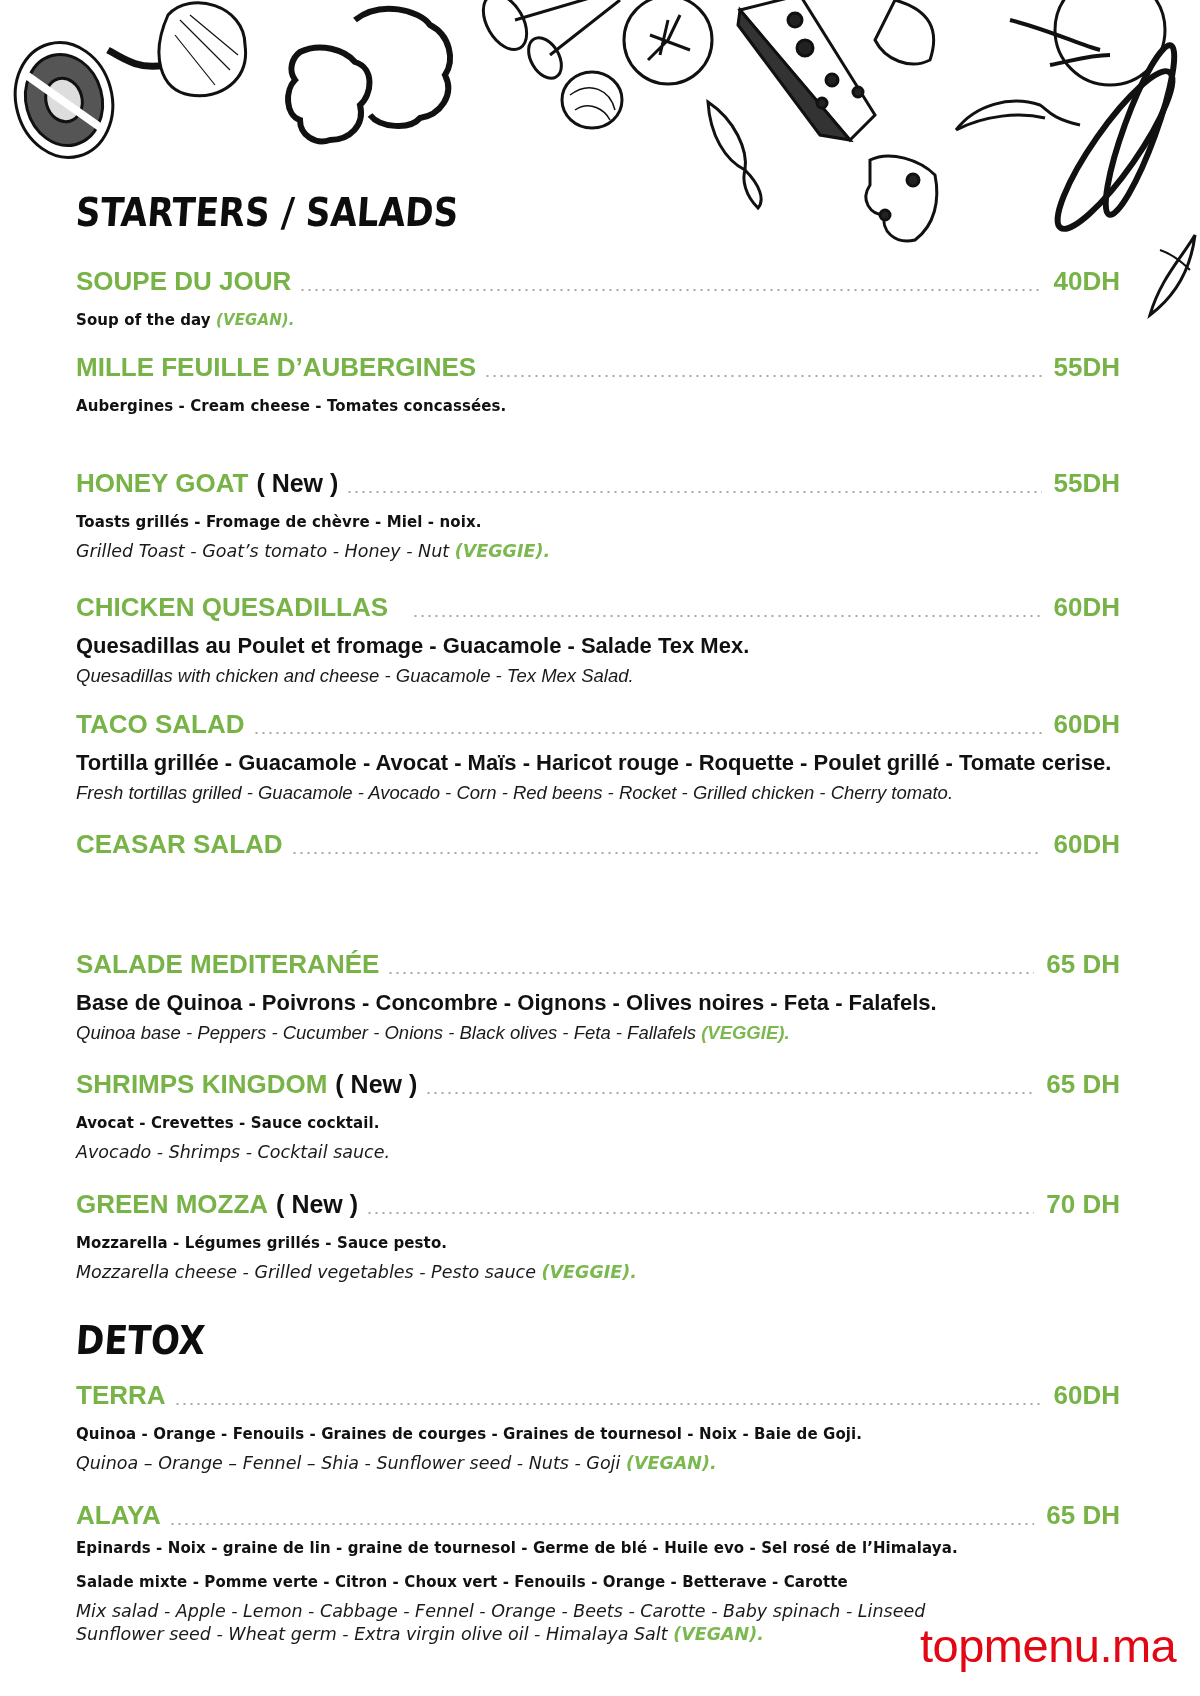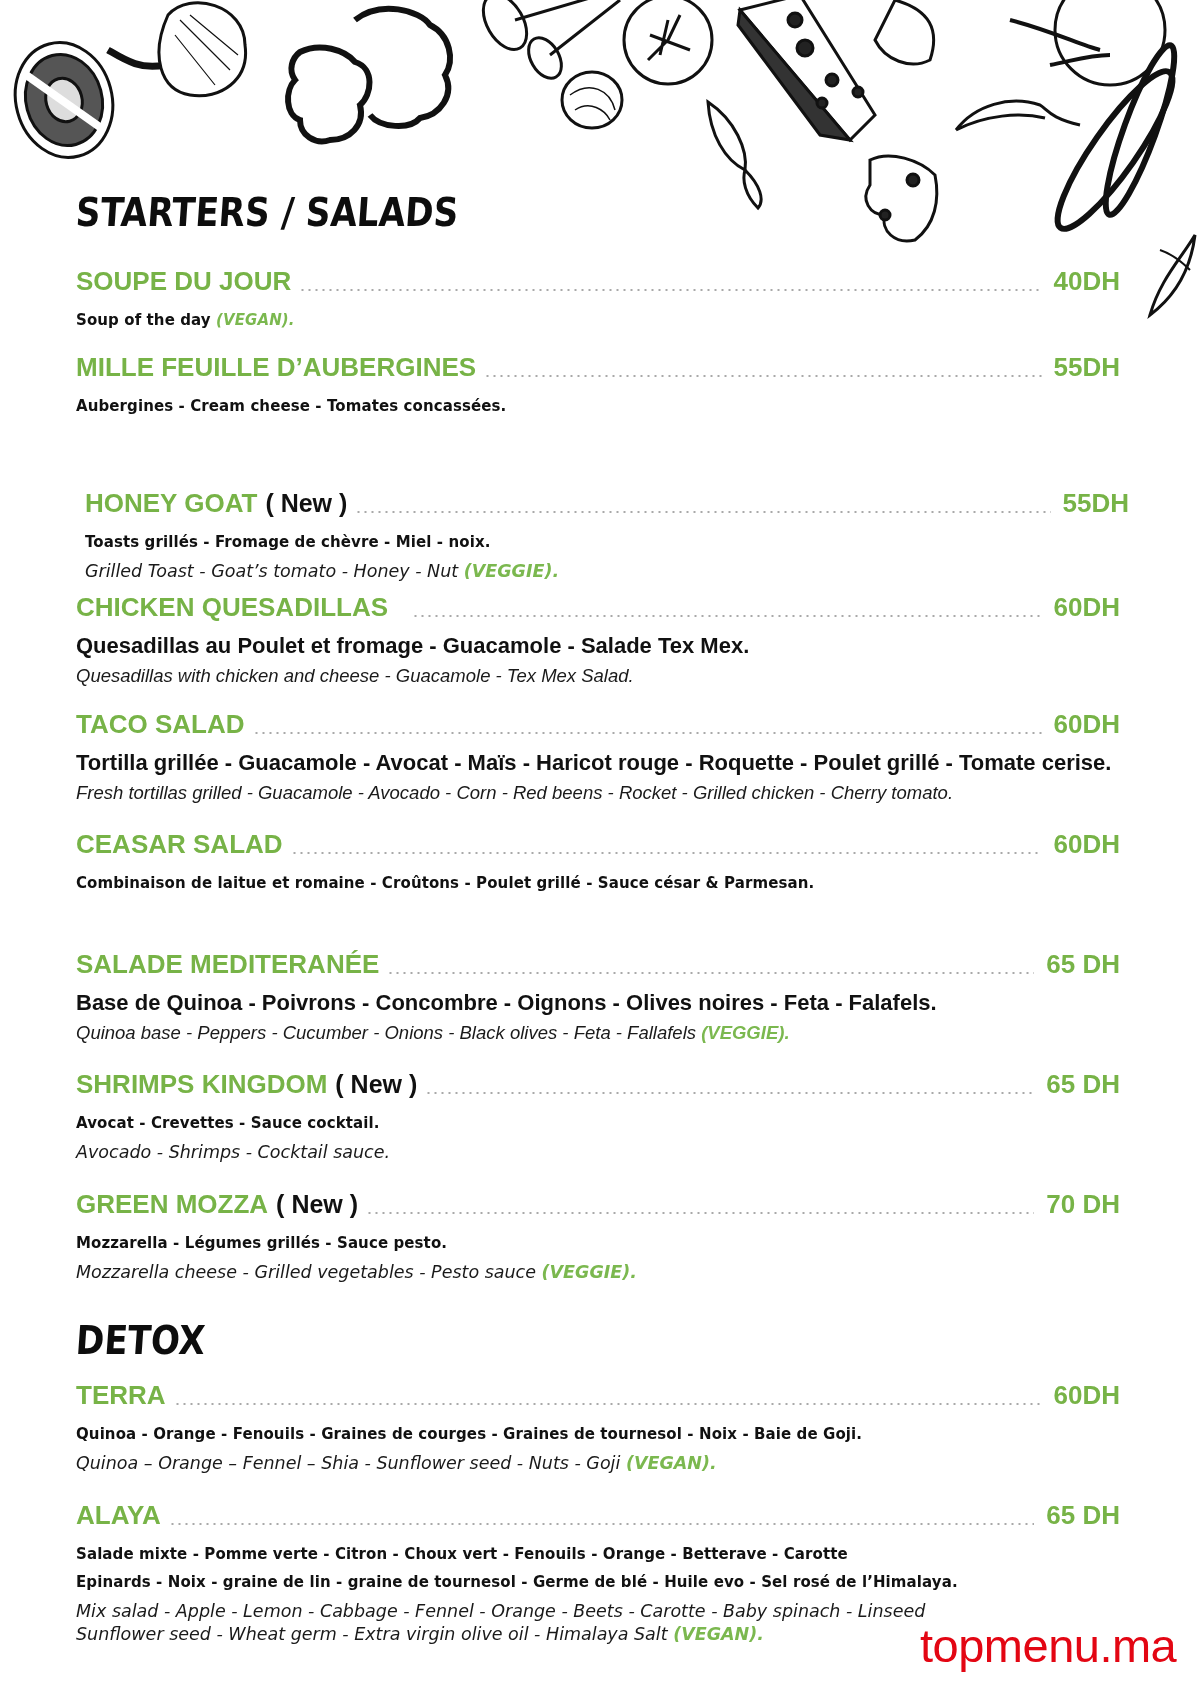--- a/index.html
+++ b/index.html
@@ -151,21 +151,21 @@
 
   <div class="item" style="top:352px;">
     <div class="item-head">
       <span class="item-name">MILLE FEUILLE D’AUBERGINES</span>
       <span class="leader"></span>
       <span class="item-price">55DH</span>
     </div>
     <div class="item-fr">Aubergines - Cream cheese - Tomates concassées.</div>
   </div>
 
-  <div class="item" style="top:488px;margin-left:9px;">
+  <div class="item" style="top:468px;">
     <div class="item-head">
       <span class="item-name">HONEY GOAT</span>
       <span class="item-new">( New )</span>
       <span class="leader"></span>
       <span class="item-price">55DH</span>
     </div>
     <div class="item-fr">Toasts grillés - Fromage de chèvre - Miel - noix.</div>
     <div class="item-en"><span>Grilled Toast - Goat’s tomato - Honey - Nut</span> <span class="tag">(VEGGIE).</span></div>
   </div>
 
@@ -188,21 +188,20 @@
     <div class="item-fr">Tortilla grillée - Guacamole - Avocat - Maïs - Haricot rouge - Roquette - Poulet grillé - Tomate cerise.</div>
     <div class="item-en">Fresh tortillas grilled - Guacamole - Avocado - Corn - Red beens - Rocket  - Grilled chicken - Cherry tomato.</div>
   </div>
 
   <div class="item" style="top:829px;">
     <div class="item-head">
       <span class="item-name">CEASAR SALAD</span>
       <span class="leader"></span>
       <span class="item-price">60DH</span>
     </div>
-    <div class="item-fr">Combinaison de laitue et romaine - Croûtons - Poulet grillé - Sauce césar &amp; Parmesan.</div>
   </div>
 
   <div class="item cond" style="top:949px;">
     <div class="item-head">
       <span class="item-name">SALADE MEDITERANÉE</span>
       <span class="leader"></span>
       <span class="item-price">65 DH</span>
     </div>
     <div class="item-fr">Base de Quinoa - Poivrons - Concombre - Oignons - Olives noires - Feta - Falafels.</div>
     <div class="item-en"><span>Quinoa base - Peppers - Cucumber - Onions - Black olives - Feta - Fallafels</span> <span class="tag">(VEGGIE).</span></div>
@@ -241,21 +240,21 @@
     <div class="item-fr">Quinoa - Orange - Fenouils - Graines de courges - Graines de tournesol - Noix - Baie de Goji.</div>
     <div class="item-en"><span>Quinoa – Orange – Fennel – Shia -  Sunflower seed  - Nuts - Goji</span> <span class="tag">(VEGAN).</span></div>
   </div>
 
   <div class="item" style="top:1500px;">
     <div class="item-head">
       <span class="item-name">ALAYA</span>
       <span class="leader"></span>
       <span class="item-price">65 DH</span>
     </div>
+    <div class="item-fr" style="margin-top:0;">Epinards - Noix - graine de lin - graine de tournesol - Germe de blé - Huile evo - Sel rosé de l’Himalaya.</div>
     <div class="item-fr">Salade mixte - Pomme verte - Citron - Choux vert - Fenouils - Orange - Betterave - Carotte</div>
-    <div class="item-fr" style="margin-top:0;">Epinards - Noix - graine de lin - graine de tournesol - Germe de blé - Huile evo - Sel rosé de l’Himalaya.</div>
     <div class="item-en">Mix salad - Apple - Lemon - Cabbage - Fennel - Orange - Beets - Carotte - Baby spinach - Linseed</div>
     <div class="item-en" style="margin-top:0;"><span>Sunflower seed - Wheat germ - Extra virgin olive oil - Himalaya Salt</span> <span class="tag">(VEGAN).</span></div>
   </div>
 
 </div>
 
 <div class="watermark">topmenu.ma</div>
 
 </body></html>

